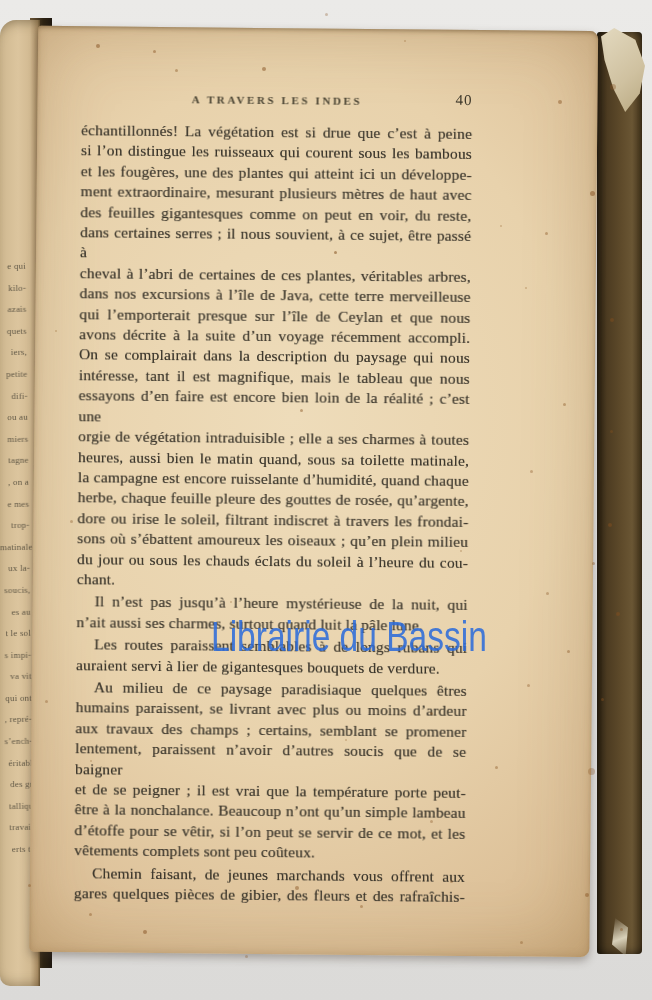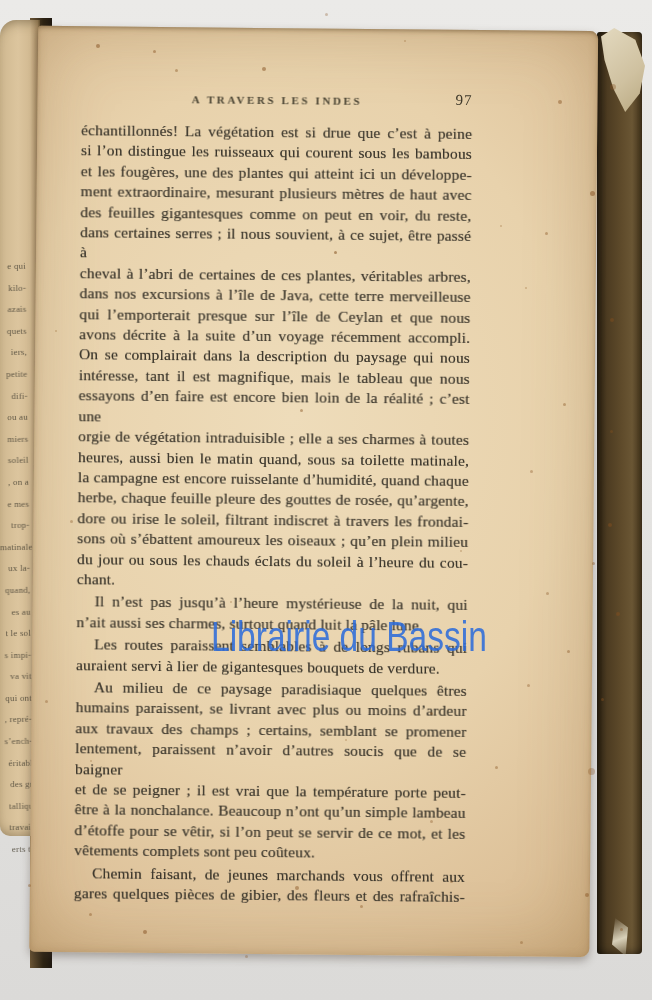--- a/index.html
+++ b/index.html
@@ -5,21 +5,21 @@
   html,body{margin:0;padding:0;width:652px;height:1000px;overflow:hidden;}
   body{font-family:"Liberation Serif","DejaVu Serif",serif;background:#e9e8e6;}
   .photo{position:relative;width:652px;height:1000px;
     background:linear-gradient(180deg,#ebeae8 0%,#e6e5e3 40%,#dbdad8 100%);}
 
   
   .spine-gap{position:absolute;left:30px;top:18px;width:22px;height:950px;
     background:linear-gradient(90deg,#6b5535,#2e2414 60%,#1f1810);}
 
   
-  .left-page{position:absolute;left:0;top:20px;width:40px;height:816px;
+  .left-page{position:absolute;left:0;top:20px;width:40px;height:966px;
     border-radius:16px 0 0 10px;
     background:linear-gradient(90deg,#cfb890 0%,#dcc59e 45%,#d2ba92 75%,#a98d64 94%,#6b5535 100%);
     box-shadow:inset 0 10px 12px -8px rgba(70,55,30,.5), inset 0 -10px 12px -8px rgba(70,55,30,.4);}
   .fragments{position:absolute;left:0;top:236px;width:30px;text-align:right;
     font-size:9px;line-height:21.6px;color:#4a4436;letter-spacing:.2px;
     transform:rotate(-.8deg);filter:blur(.3px);opacity:.85;}
 
   
   .cover{position:absolute;left:597px;top:32px;width:45px;height:922px;
     border-radius:3px 4px 4px 3px;
@@ -73,27 +73,27 @@
     <div class="fragments">
         <div>e qui</div>
         <div>kilo-</div>
         <div>azais</div>
         <div>quets</div>
         <div>iers,</div>
         <div>petite</div>
         <div>difi-</div>
         <div>ou au</div>
         <div>miers</div>
-        <div>soleil</div>
+        <div>tagne</div>
         <div>, on a</div>
         <div>e mes</div>
         <div>trop-</div>
         <div>matinale</div>
         <div>ux la-</div>
-        <div>quand,</div>
+        <div>soucis,</div>
         <div>es au</div>
         <div>t le sol</div>
         <div>s impi-</div>
         <div>va vit</div>
         <div>qui ont</div>
         <div>, repré-</div>
         <div>s’ench-</div>
         <div>éritabl</div>
         <div>des gr</div>
         <div>talliqu</div>
@@ -102,21 +102,21 @@
       </div>
   </div>
 
   <div class="cover"></div>
   <div class="glint"></div>
   <div class="torn"></div>
 
   <div class="page">
     <div class="running-header">
       <div class="header-title">A TRAVERS LES INDES</div>
-      <div class="page-number">97</div>
+      <div class="page-number">40</div>
     </div>
     <div class="text-block">
         <div class="para">
           <div class="line">échantillonnés! La végétation est si drue que c’est à peine</div>
           <div class="line">si l’on distingue les ruisseaux qui courent sous les bambous</div>
           <div class="line">et les fougères, une des plantes qui atteint ici un développe-</div>
           <div class="line">ment extraordinaire, mesurant plusieurs mètres de haut avec</div>
           <div class="line">des feuilles gigantesques comme on peut en voir, du reste,</div>
           <div class="line">dans certaines serres ; il nous souvient, à ce sujet, être passé à</div>
           <div class="line">cheval à l’abri de certaines de ces plantes, véritables arbres,</div>

